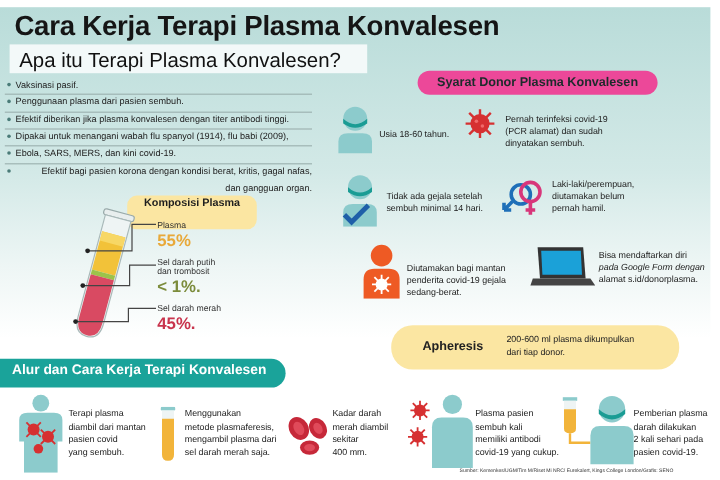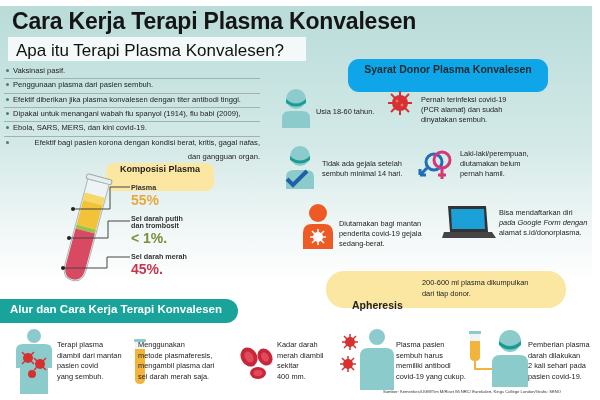--- a/index.html
+++ b/index.html
@@ -29,35 +29,35 @@
     border-radius: 50%; background: #4a7b78;
   }
   .bullet.cont::before { display: none; }
 
   .komp-pill {
     position: absolute; left: 106px; top: 163px; width: 108px; height: 28px;
     background: #fbe6a2; border-radius: 8px; font-size: 9px; font-weight: bold;
     text-align: center; padding-top: 1px; color: #1e1e1e;
   }
   .tube { position: absolute; left: 55px; top: 172px; }
-  .comp-label { position: absolute; font-size: 7.2px; color: #333; line-height: 1; font-weight: bold; }
+  .comp-label { position: absolute; font-size: 7.2px; color: #333; line-height: 1; }
   .comp-value { position: absolute; font-size: 14px; font-weight: bold; }
 
   .syarat-pill {
-    position: absolute; left: 348px; top: 59px; width: 200px; height: 33px;
-    background: #0ea5e9; border-radius: 11px; font-size: 10.5px; font-weight: bold;
+    position: absolute; left: 348px; top: 59px; width: 200px; height: 20px;
+    background: #ec4899; border-radius: 11px; font-size: 10.5px; font-weight: bold;
     text-align: center; padding-top: 4px; color: #1c2b2b;
   }
   .req-text { position: absolute; font-size: 7.4px; color: #222; line-height: 1.35; }
 
   .apheresis {
     position: absolute; left: 326px; top: 271px; width: 240px; height: 37px;
     background: #fbe6a2; border-radius: 18px;
   }
-  .aph-title { position: absolute; left: 26px; top: 12px; font-size: 10.5px; font-weight: bold; color: #222; margin-top: 16px; }
+  .aph-title { position: absolute; left: 26px; top: 12px; font-size: 10.5px; font-weight: bold; color: #222; }
   .aph-text { position: absolute; left: 96px; top: 7px; font-size: 7.4px; color: #222; line-height: 1.45; }
 
   .alur-pill {
     position: absolute; left: 0; top: 299px; width: 238px; height: 24px;
     background: #1aa39a; border-radius: 0 12px 12px 0; color: #ffffff;
     font-size: 11.5px; font-weight: bold; padding: 4px 0 0 10px;
   }
   .step-text { position: absolute; font-size: 7.4px; color: #222; line-height: 1.45; }
   .source { position: absolute; left: 383px; top: 389px; font-size: 4.2px; color: #333; white-space: nowrap; }
   svg { display: block; }
@@ -238,21 +238,21 @@
   <div>yang sembuh.</div>
 </div>
 
 <div style="position:absolute;left:133px;top:339px">
   <svg width="14" height="46" viewBox="0 0 14 46">
     <rect x="1" y="0" width="12" height="3" rx="1" fill="#8ccbcc"></rect>
     <path d="M2 3 L12 3 L12 40 Q12 45 7 45 Q2 45 2 40 Z" fill="#eef4f4"></path>
     <path d="M2 10 L12 10 L12 40 Q12 45 7 45 Q2 45 2 40 Z" fill="#f2b43a"></path>
   </svg>
 </div>
-<div class="step-text" style="left:138px;top:340px">
+<div class="step-text" style="left:154px;top:340px">
   <div>Menggunakan</div>
   <div>metode plasmaferesis,</div>
   <div>mengambil plasma dari</div>
   <div>sel darah merah saja.</div>
 </div>
 
 <div style="position:absolute;left:240px;top:345px">
   <svg width="34" height="36" viewBox="0 0 34 36">
     <ellipse cx="9" cy="12" rx="8" ry="10" fill="#c62839" transform="rotate(-30 9 12)"></ellipse>
     <ellipse cx="9" cy="12" rx="4" ry="6" fill="#e04a5a" transform="rotate(-30 9 12)"></ellipse>
@@ -284,21 +284,21 @@
         <line x1="4" y1="30" x2="16" y2="42"></line>
         <line x1="16" y1="30" x2="4" y2="42"></line>
       </g>
     <circle cx="10" cy="36" r="5" fill="#d63031"></circle>
     <circle cx="39" cy="9" r="8" fill="#8ccbcc"></circle>
     <path d="M22 62 L22 28 Q22 20 30 20 L48 20 Q56 20 56 28 L56 62 Z" fill="#8ccbcc"></path>
   </svg>
 </div>
 <div class="step-text" style="left:396px;top:340px">
   <div>Plasma pasien</div>
-  <div>sembuh harus</div>
+  <div>sembuh kali</div>
   <div>memiliki antibodi</div>
   <div>covid-19 yang cukup.</div>
 </div>
 
 <div style="position:absolute;left:468px;top:329px">
   <svg width="62" height="58" viewBox="0 0 62 58">
     <rect x="1" y="2" width="12" height="3" fill="#8ccbcc"></rect>
     <path d="M2 5 L12 5 L12 28 Q12 32 7 32 Q2 32 2 28 Z" fill="#eef4f4"></path>
     <path d="M2 12 L12 12 L12 28 Q12 32 7 32 Q2 32 2 28 Z" fill="#f2b43a"></path>
     <path d="M7 32 L7 40 L24 40" stroke="#f2b43a" stroke-width="2" fill="none"></path>

